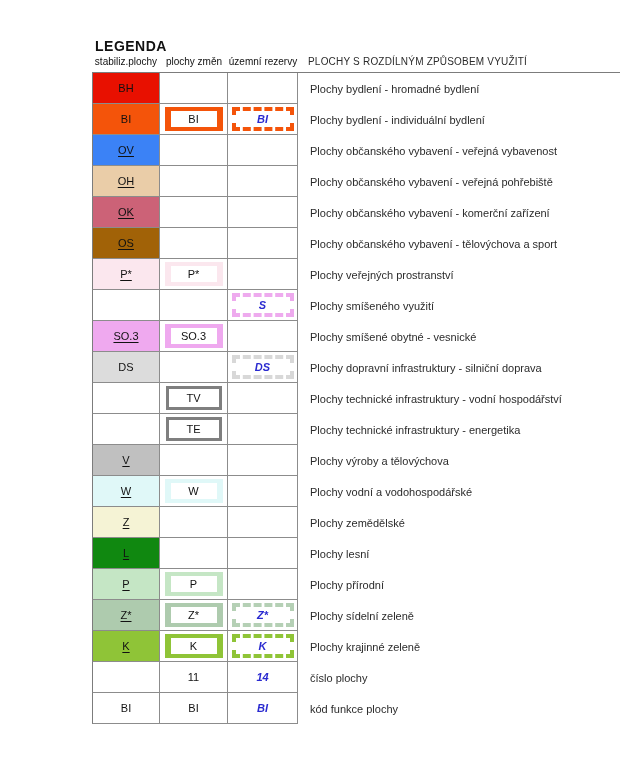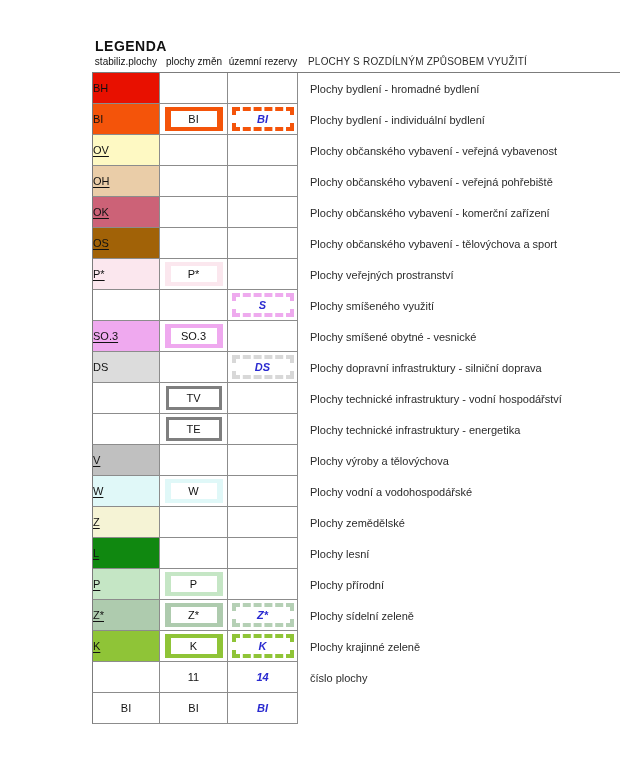--- a/index.html
+++ b/index.html
@@ -28,21 +28,21 @@
   .row{display:grid;grid-template-columns:68px 68px 70px 1fr;height:31px;}
   .cell{
     position:relative;border-right:1px solid #8c8c8c;border-bottom:1px solid #8c8c8c;
     display:flex;align-items:center;justify-content:center;background:#fff;overflow:hidden;
   }
   .cell.c1{border-left:1px solid #7c7c7c;}
   .desc{
     display:flex;align-items:center;padding-left:12px;font-size:11px;color:#2b2b2b;
     white-space:nowrap;
   }
-  .sw{position:absolute;inset:0;display:flex;align-items:center;justify-content:flex-start;}
+  .sw{position:absolute;inset:0;display:flex;align-items:center;justify-content:center;}
   .lbl{font-size:11px;color:#111;line-height:1;}
   .u{text-decoration:underline;text-underline-offset:2px;}
   .framebox{
     width:58px;height:24px;display:flex;align-items:center;justify-content:center;
   }
   .framebox .inner{
     background:#fff;width:46px;height:16px;display:flex;align-items:center;
     justify-content:center;font-size:11px;color:#111;line-height:1;
   }
   .graybox{
@@ -50,21 +50,21 @@
     display:flex;align-items:center;justify-content:center;font-size:11px;color:#111;
   }
   .dashbox{
     width:54px;height:16px;background:#fff;display:flex;align-items:center;
     justify-content:center;
   }
   .blue{color:#2a2ad0;font-style:italic;font-weight:bold;font-size:11px;line-height:1;}
   
   .bg-bh{background:#e81000;}
   .bg-bi{background:#f4540a;}
-  .bg-ov{background:#fef9c3;}
+  .bg-ov{background:#3b82f6;}
   .bg-oh{background:#eacda8;}
   .bg-ok{background:#cc6277;}
   .bg-os{background:#a16207;}
   .bg-pstar{background:#fbe7ee;}
   .bg-so3{background:#efa9ef;}
   .bg-ds{background:#dcdcdc;}
   .bg-v{background:#c0c0c0;}
   .bg-w{background:#e0f8f8;}
   .bg-z{background:#f5f3d5;}
   .bg-l{background:#108810;}
@@ -358,15 +358,16 @@
   <div class="row">
     <div class="cell c1">
       <span class="lbl">BI</span>
     </div>
     <div class="cell">
       <span class="lbl">BI</span>
     </div>
     <div class="cell">
       <span class="blue">BI</span>
     </div>
+    <div class="desc">kód funkce plochy</div>
   </div>
 
 </div>
 
 </body></html>

